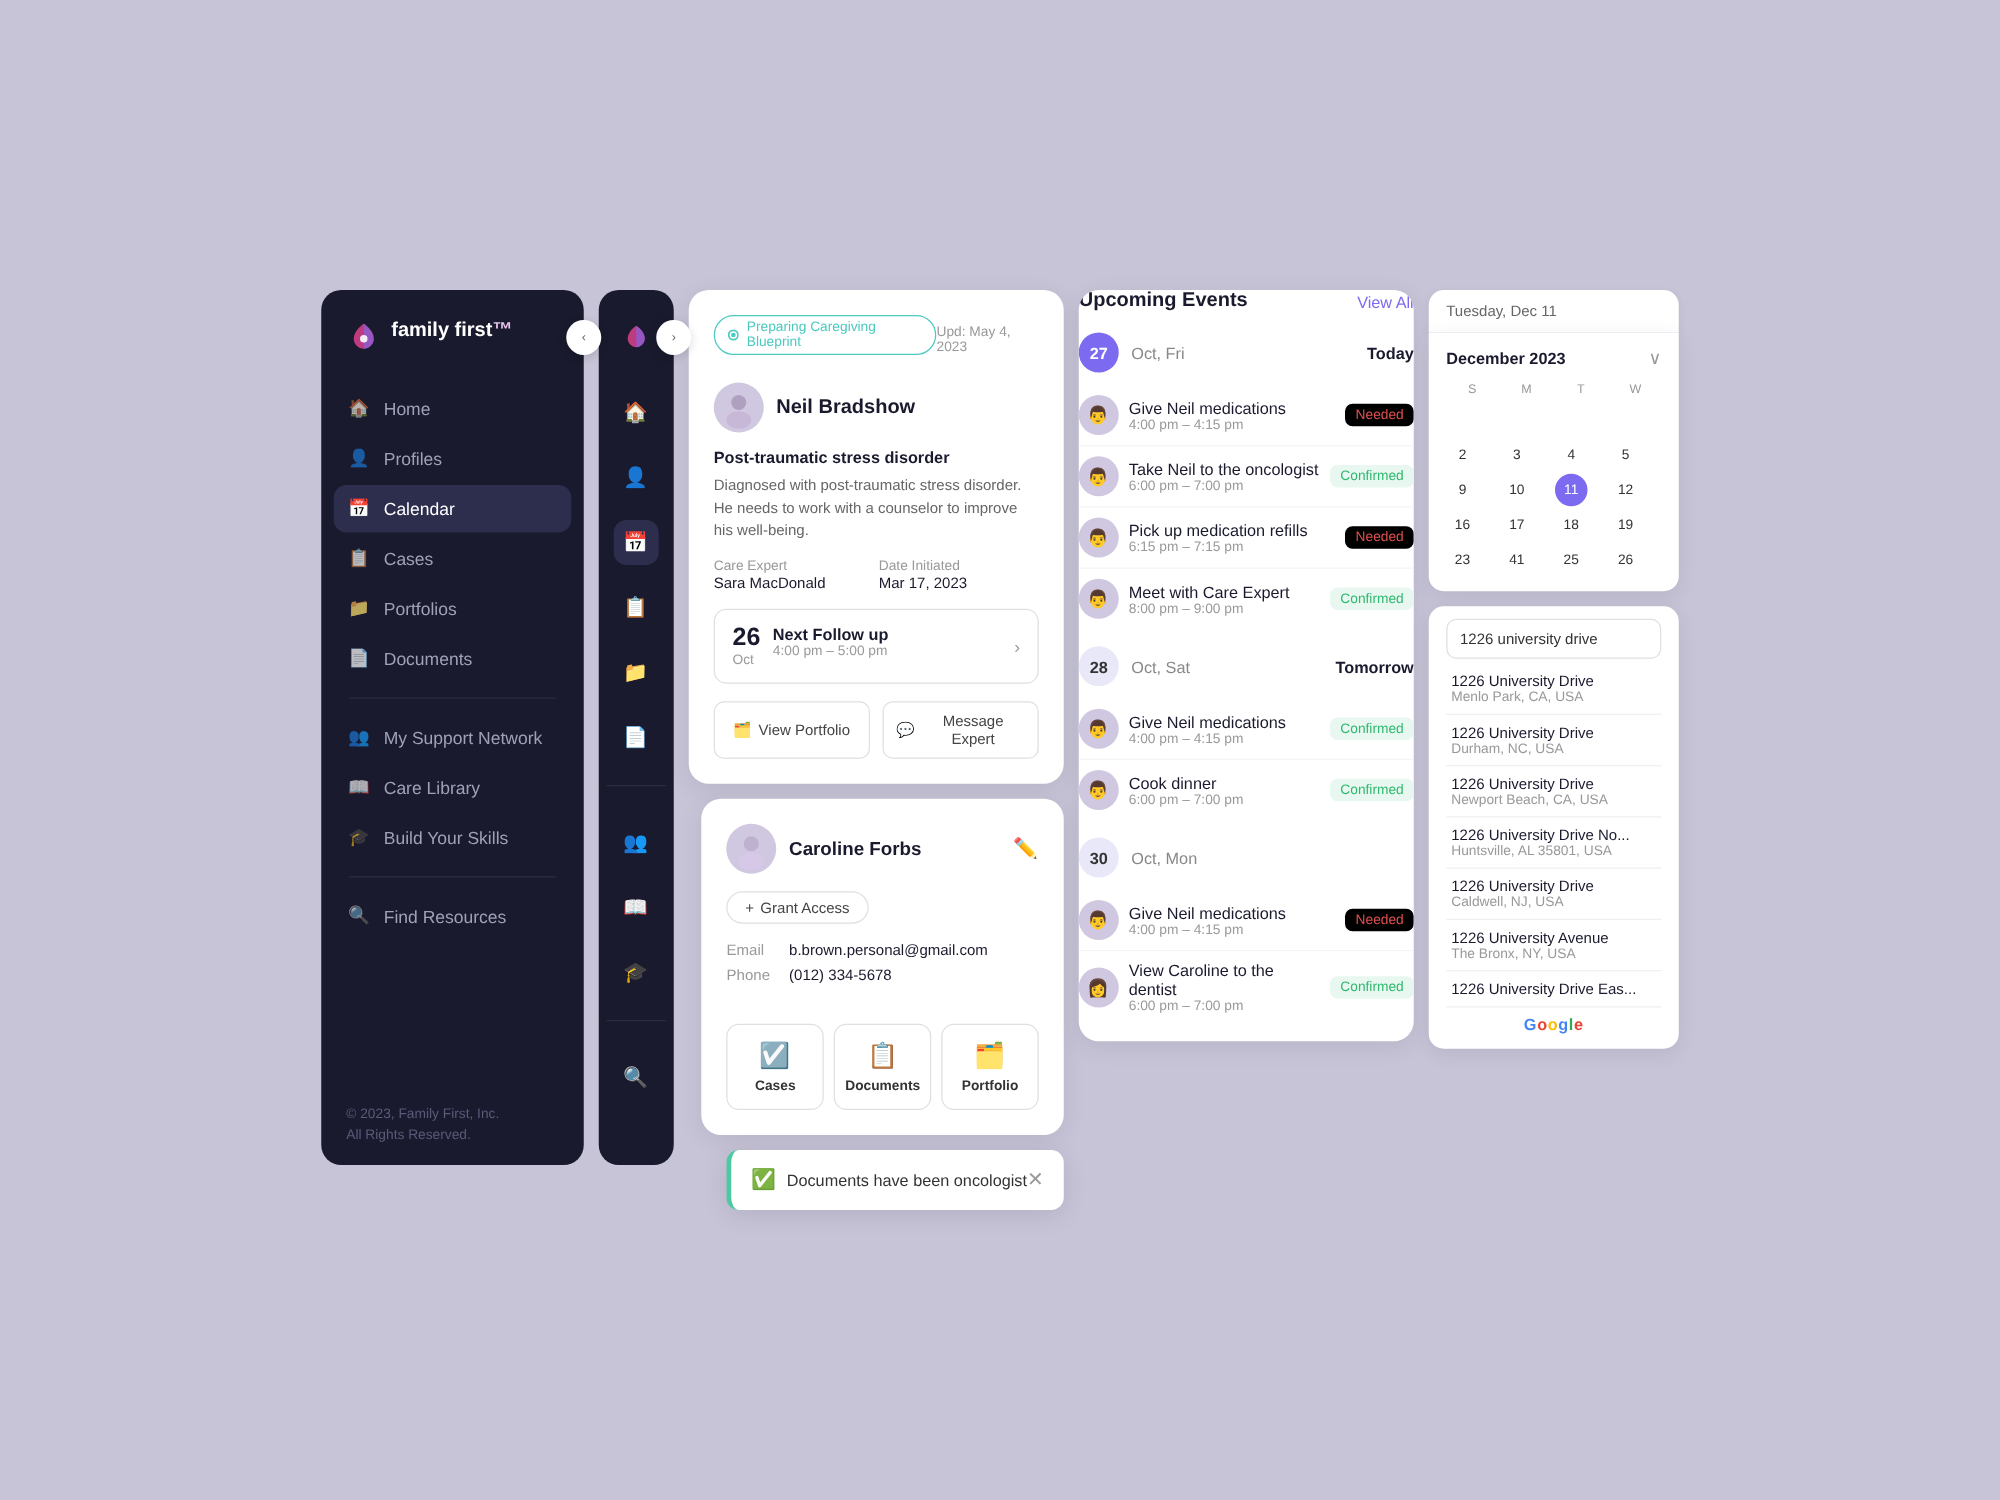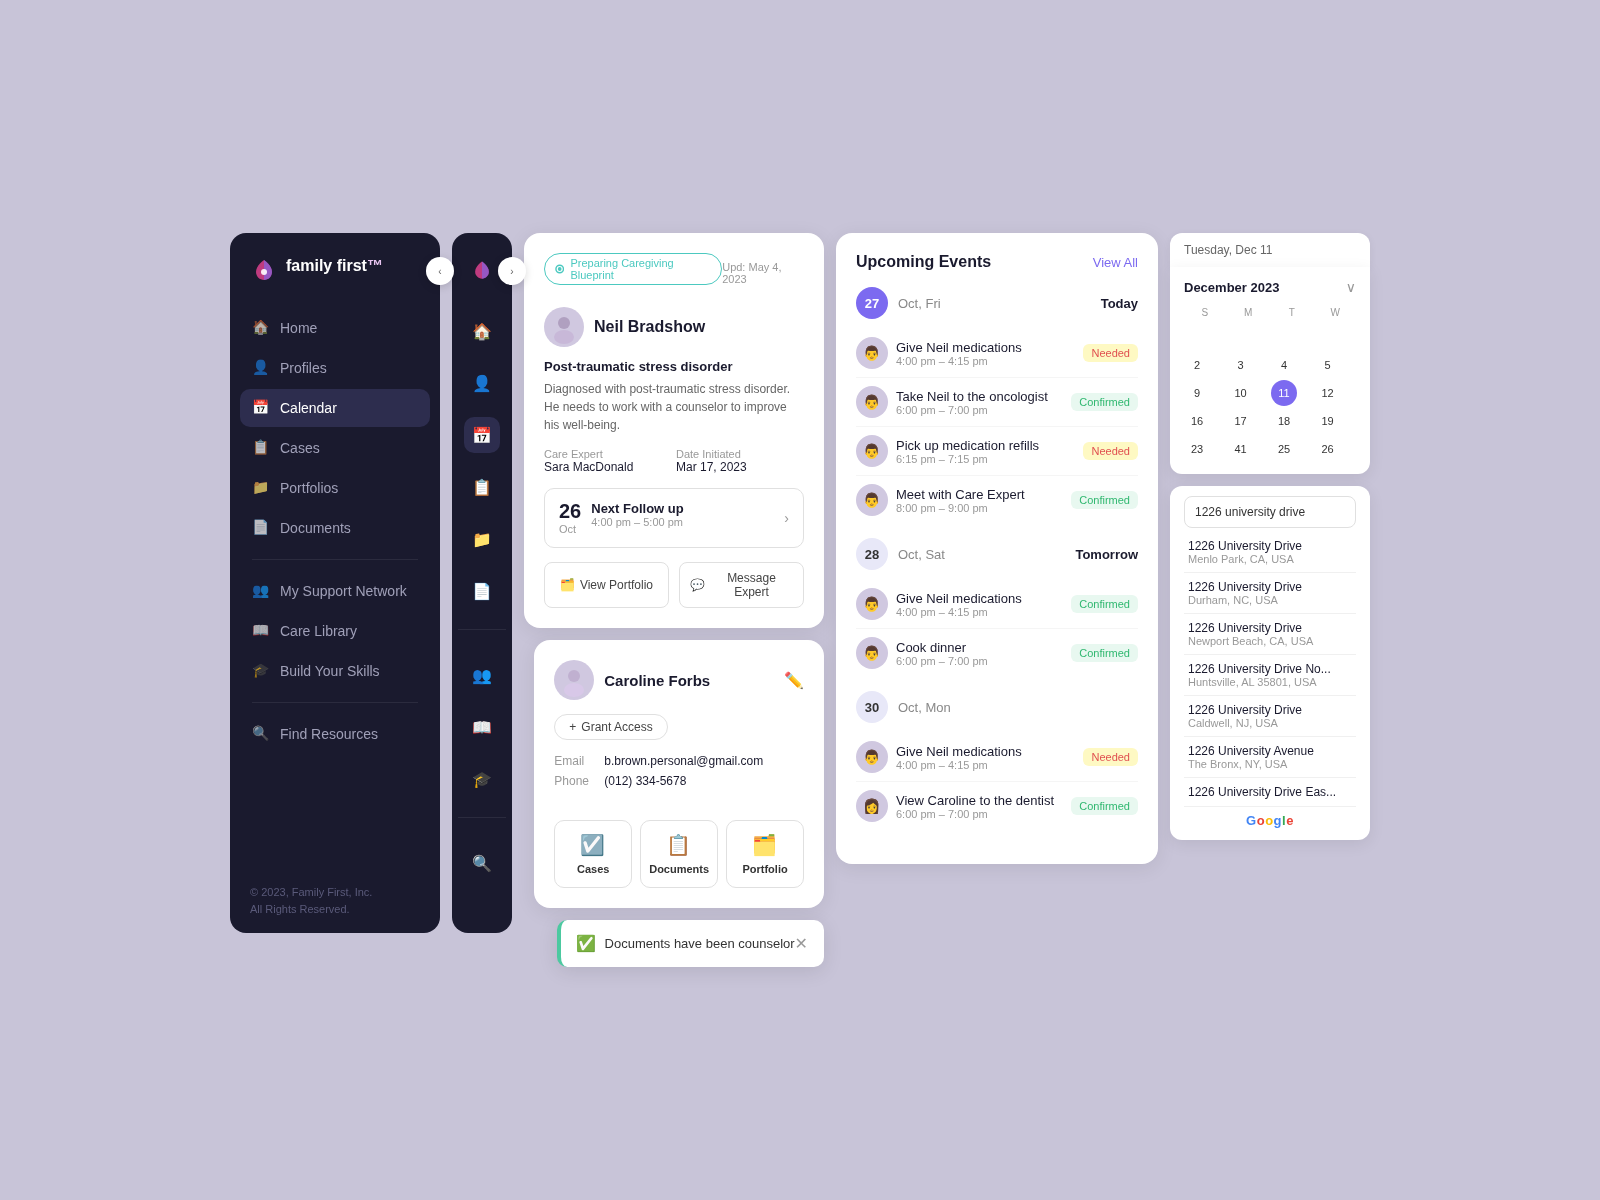--- a/index.html
+++ b/index.html
@@ -289,24 +289,23 @@
       font-size: 13px;
       color: #333;
       box-shadow: 0 4px 20px rgba(0,0,0,0.1);
       border-left: 4px solid #4cc9a0;
     }
     .toast-left { display: flex; align-items: center; gap: 8px; }
     .toast-close { color: #999; cursor: pointer; font-size: 16px; }
 
     
     .events-panel {
-      width: 322px;
+      width: 268px;
       background: #fff;
       border-radius: 16px;
-      padding: 20px;
       box-shadow: 0 4px 20px rgba(0,0,0,0.08);
       max-height: 700px;
       overflow-y: auto;
     }
     .events-header {
       display: flex;
       justify-content: space-between;
       align-items: center;
       margin-bottom: 16px;
     }
@@ -343,21 +342,21 @@
     .event-item:last-child { border-bottom: none; }
     .event-info { flex: 1; }
     .event-name { font-size: 13px; font-weight: 500; color: #1a1a2e; }
     .event-time { font-size: 11px; color: #999; }
     .status-badge {
       font-size: 11px;
       padding: 3px 8px;
       border-radius: 6px;
       font-weight: 500;
     }
-    .status-needed { background: #fef9c3; color: #e05050; }
+    .status-needed { background: #000000; color: #e05050; }
     .status-confirmed { background: #e8f8f0; color: #30b870; }
 
     
     .right-panel {
       width: 200px;
       display: flex;
       flex-direction: column;
       gap: 12px;
     }
     .calendar-header-bar {
@@ -635,21 +634,21 @@
         <button class="contact-action-btn">
           <span class="contact-action-icon">🗂️</span>
           <span class="contact-action-label">Portfolio</span>
         </button>
       </div>
     </div>
 
     <div class="toast">
       <div class="toast-left">
         <span style="color:#4cc9a0; font-size:16px;">✅</span>
-        <span>Documents have been counselor</span>
+        <span>Documents have been oncologist</span>
       </div>
       <span class="toast-close">✕</span>
     </div>
   </div>
 
   <div class="events-panel">
     <div class="events-header">
       <span class="events-title">Upcoming Events</span>
       <span class="view-all">View All</span>
     </div>

